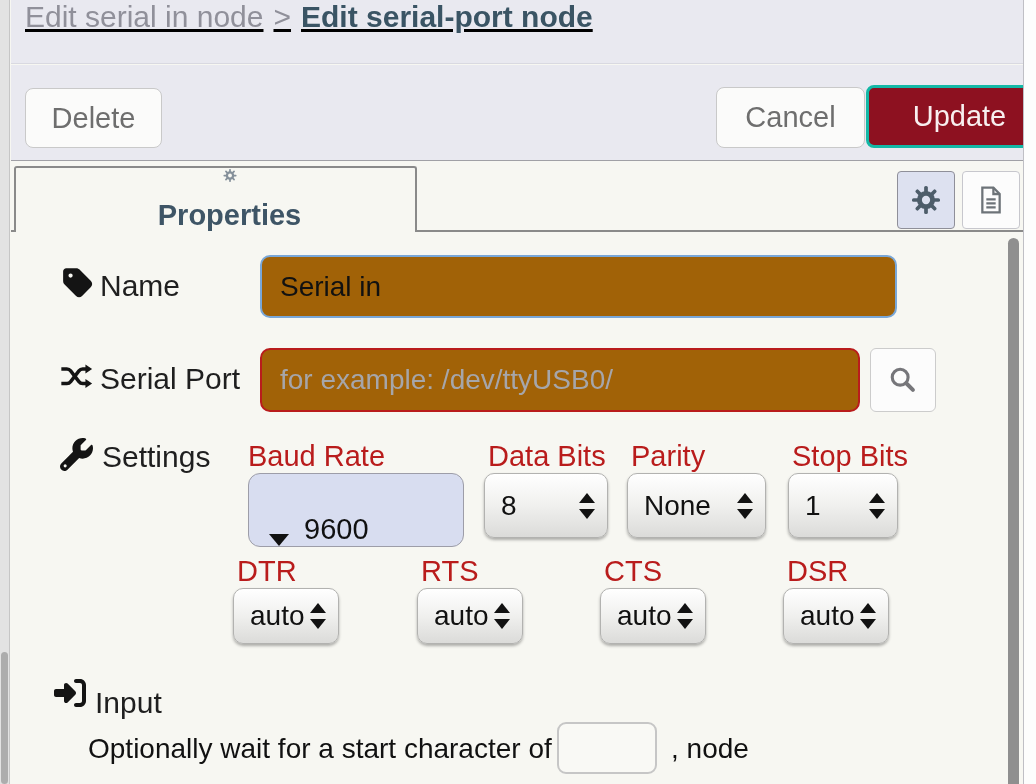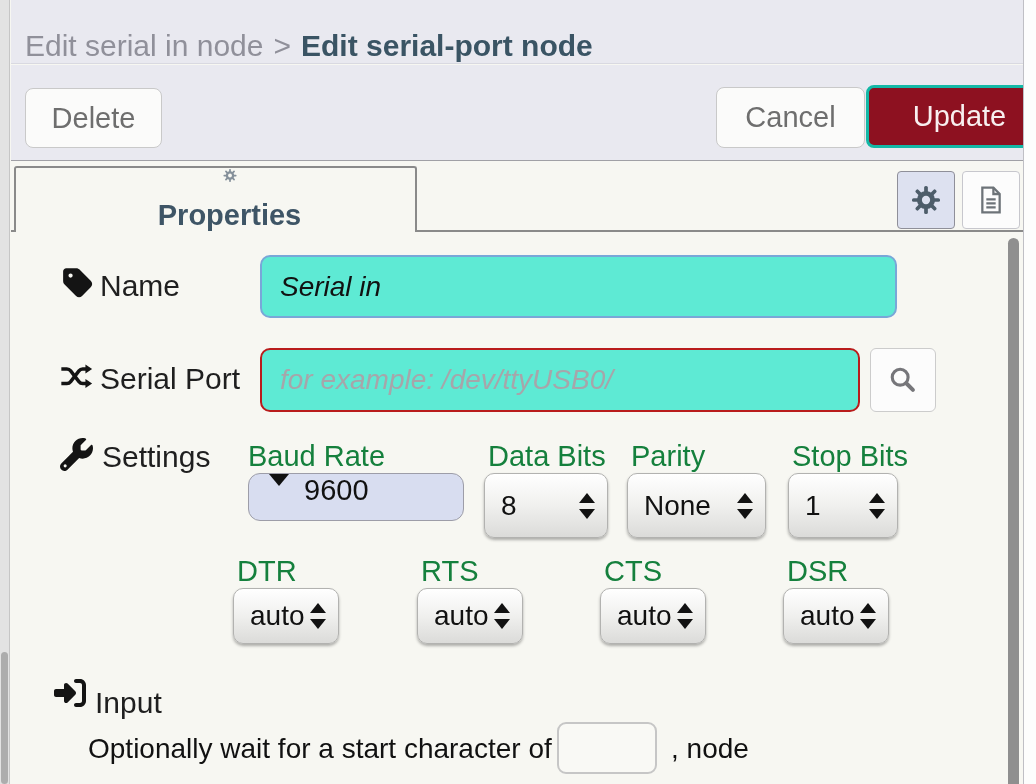--- a/index.html
+++ b/index.html
@@ -14,21 +14,21 @@
   .left-thumb { position:absolute; left:1px; top:652px; width:7px; height:132px;
     background:#adadad; border-radius:4px; }
   
   .right-strip { position:absolute; left:1023px; top:0; width:13px; height:784px;
     background:#fdfdfd; border-left:1px solid #bfbfc5; z-index:5; }
   .v-scroll-thumb { position:absolute; left:1008px; top:238px; width:11px; height:546px;
     background:#8f8f8f; border-radius:6px 6px 0 0; z-index:6; }
   
   .header { position:absolute; left:11px; top:0; width:1012px; height:64px;
     background:#e9e9f0; border-bottom:1px solid #d9d9e1;
-    display:flex; align-items:flex-end; padding-left:14px; font-size:30px; }
+    display:flex; align-items:flex-start; padding-left:14px; font-size:30px;text-decoration:underline; }
   .bc-parent { color:#90909a; }
   .bc-sep { color:#90909a; margin:0 10px; }
   .bc-current { color:#3a5464; font-weight:bold; }
   
   .toolbar { position:absolute; left:11px; top:65px; width:1012px; height:96px;
     background:#e9e9f0; border-bottom:1px solid #a0a0a6; }
   .btn { position:absolute; display:flex; align-items:center; justify-content:center;
     font-family:"Liberation Sans", sans-serif; font-size:29px; cursor:pointer;
     border-radius:8px; }
   .btn-plain { background:#fbfbfa; border:1px solid #c9c9c9; color:#6e6e6e; }
@@ -46,35 +46,35 @@
     border-radius:3px 3px 0 0; z-index:2;
     display:flex; align-items:center; padding-left:28px; gap:16px;flex-direction:column; }
   .tab-active .tab-label { color:#3e5566; font-weight:bold; font-size:29px; }
   .icon-btn { position:absolute; top:10px; width:58px; height:58px; border-radius:4px;
     display:flex; align-items:center; justify-content:center; cursor:pointer; z-index:3; }
   .icon-btn-gear { left:886px; background:#dde1f0; border:1px solid #8f8f99; }
   .icon-btn-doc  { left:951px; background:#fcfcfc; border:1px solid #c7c7cd; }
   
   .row-icon { position:absolute; }
   .form-label { position:absolute; color:#1f1f1f; font-size:30px; white-space:nowrap; }
-  .col-label { position:absolute; color:#15803d; font-size:29px; white-space:nowrap; }
+  .col-label { position:absolute; color:#b91c1c; font-size:29px; white-space:nowrap; }
   .text-input { position:absolute; font-family:"Liberation Sans", sans-serif;
-    font-size:28px; color:#111; background:#5eead4; padding:0 18px; outline:none;font-style:italic; }
+    font-size:28px; color:#111; background:#a16207; padding:0 18px; outline:none; }
   .input-name { left:249px; top:94px; width:637px; height:63px;
     border:2px solid #79a7d8; border-radius:10px; }
   .input-serial { left:249px; top:187px; width:600px; height:64px;
     border:2px solid #b91c1c; border-radius:10px; }
   .input-serial::placeholder { color:#a6a6aa; opacity:1; }
   .search-btn { position:absolute; left:859px; top:187px; width:66px; height:64px;
     background:#fcfcfc; border:1px solid #cccccc; border-radius:6px;
     display:flex; align-items:center; justify-content:center; cursor:pointer; }
   
-  .baud-select { position:absolute; left:237px; top:312px; width:216px; height:48px;
+  .baud-select { position:absolute; left:237px; top:312px; width:216px; height:74px;
     background:#d8ddf0; border:1px solid #9d9da8; border-radius:12px;
-    display:flex; align-items:flex-start; padding-left:20px; gap:15px; cursor:pointer; }
+    display:flex; align-items:flex-end; padding-left:20px; gap:15px; cursor:pointer; }
   .baud-select .val { font-size:29px; color:#111; }
   .caret-down { width:0; height:0; border-left:10px solid transparent;
     border-right:10px solid transparent; border-top:12px solid #111; }
   
   .nsel { position:absolute; display:flex; align-items:center; justify-content:space-between;
     padding:0 12px 0 16px; cursor:pointer;
     background:linear-gradient(180deg,#ffffff 0%,#f0f0ee 50%,#dbdbd9 100%);
     border:1px solid #b2b2b0; border-radius:10px;
     box-shadow:0 2px 3px rgba(0,0,0,0.3); font-size:28px; color:#111; }
   .updown { display:flex; flex-direction:column; align-items:center; gap:6px; }

